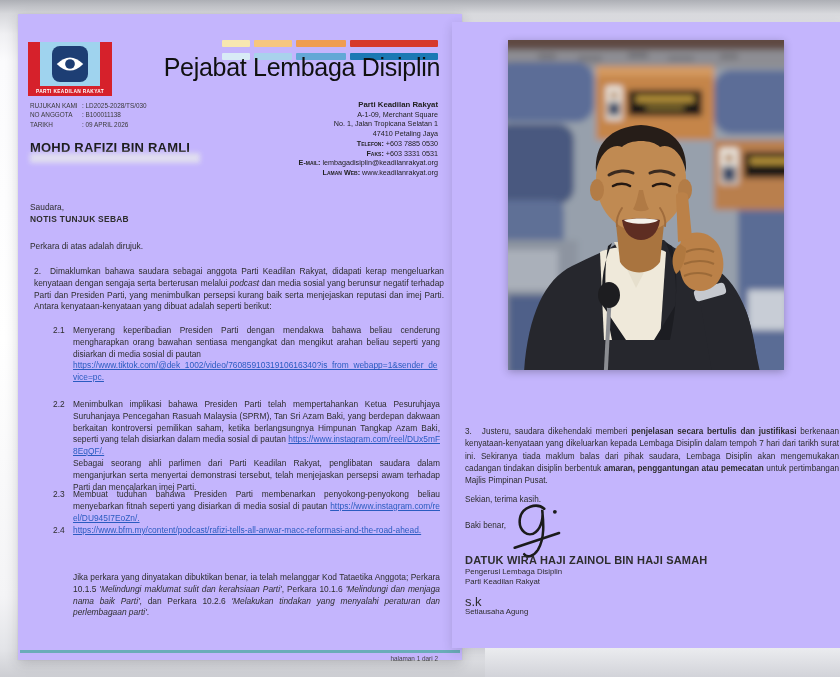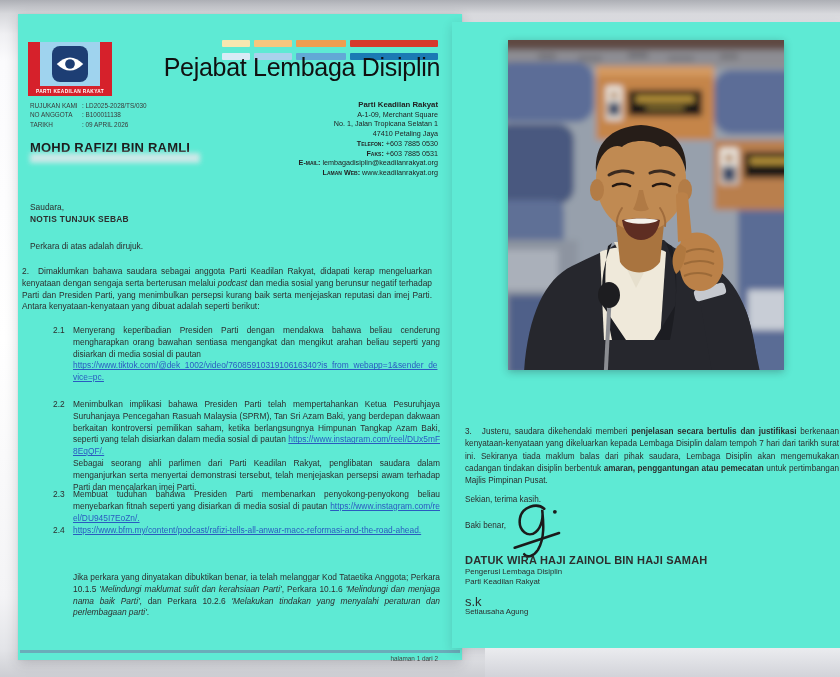--- a/index.html
+++ b/index.html
@@ -3,21 +3,21 @@
 <meta charset="utf-8">
 <style>
   * { margin:0; padding:0; box-sizing:border-box; }
   html,body { width:840px; height:677px; overflow:hidden; }
   body {
     font-family:"Liberation Sans", sans-serif;
     background:
       linear-gradient(180deg,#adafb5 0%,#d7d8dc 2%,#f0f0f3 5%,#fbfbfd 9%,#ffffff 50%,#f4f4f6 88%,#e3e4e8 96%,#cdced3 100%);
     position:relative;
   }
-  .page { position:absolute; background:#5eead4; }
+  .page { position:absolute; background:#c4b5fd; }
   .page1 { left:18px; top:14px; width:444px; height:646px;
            box-shadow:0 4px 12px rgba(40,40,50,.20), 0 0 2px rgba(0,0,0,.08); }
   .page2 { left:452px; top:22px; width:392px; height:626px;
            box-shadow:0 3px 10px rgba(40,40,50,.16); }
 
   
   .logo { position:absolute; left:10px; top:28px; width:84px; }
   .flag { display:flex; height:44px; }
   .flag .red { width:12px; background:#d6212b; }
   .flag .blue { flex:1; background:#9fd3ee; display:flex; align-items:center; justify-content:center; }
@@ -48,21 +48,21 @@
   .org { position:absolute; right:24px; top:86px; text-align:right; font-size:7.2px;
          line-height:9.7px; color:#222; }
   .org-name { font-weight:bold; font-size:7.8px; }
   .org .lbl { font-weight:bold; font-variant:small-caps; }
 
   
   .b { position:absolute; font-size:8.4px; line-height:11.8px; color:#2d2d2d; }
   .salutation { left:12px; top:188px; }
   .subject { left:12px; top:200px; font-weight:bold; letter-spacing:.3px; }
   .intro { left:12px; top:227px; }
-  .para2 { left:4px; top:252px; width:410px; text-align:justify; }
+  .para2 { left:16px; top:252px; width:410px; text-align:justify; }
   .para2 .num { margin-right:9px; }
   .item { left:12px; width:410px; padding-left:43px; text-align:justify; position:absolute; }
   .item .num { position:absolute; left:23px; top:0; }
   .it1 { top:311px; } .it2 { top:385px; } .it3 { top:475px; } .it4 { top:511px; }
   .closing-para { left:55px; top:558px; width:367px; text-align:justify; }
   .lnk { color:#2a5bc0; text-decoration:underline; word-break:break-all; cursor:pointer; }
   .blk { display:block; }
   .footer-line { position:absolute; left:2px; right:2px; top:636px; height:2.5px; background:#6aacb9; }
   .footer-text { position:absolute; right:24px; top:641px; font-size:6.4px; color:#454545; }
 
@@ -133,21 +133,21 @@
 
   <div class="addressee">MOHD RAFIZI BIN RAMLI</div>
   <div class="redacted"></div>
 
   <div class="org">
     <div class="org-name">Parti Keadilan Rakyat</div>
     <div>A-1-09, Merchant Square</div>
     <div>No. 1, Jalan Tropicana Selatan 1</div>
     <div>47410 Petaling Jaya</div>
     <div><span class="lbl">Telefon:</span> <span>+603 7885 0530</span></div>
-    <div><span class="lbl">Faks:</span> <span>+603 7885 0531</span></div>
+    <div><span class="lbl">Faks:</span> <span>+603 3331 0531</span></div>
     <div><span class="lbl">E-mail:</span> <span>lembagadisiplin@keadilanrakyat.org</span></div>
     <div><span class="lbl">Laman Web:</span> <span>www.keadilanrakyat.org</span></div>
   </div>
 
   <div class="b salutation">Saudara,</div>
   <div class="b subject">NOTIS TUNJUK SEBAB</div>
   <div class="b intro">Perkara di atas adalah dirujuk.</div>
 
   <div class="b para2">
     <span class="num">2.</span><span>Dimaklumkan bahawa saudara sebagai anggota Parti Keadilan Rakyat, didapati kerap mengeluarkan kenyataan dengan sengaja serta berterusan melalui </span><i>podcast</i><span> dan media sosial yang berunsur negatif terhadap Parti dan Presiden Parti, yang menimbulkan persepsi kurang baik serta menjejaskan reputasi dan imej Parti. Antara kenyataan-kenyataan yang dibuat adalah seperti berikut:</span>

